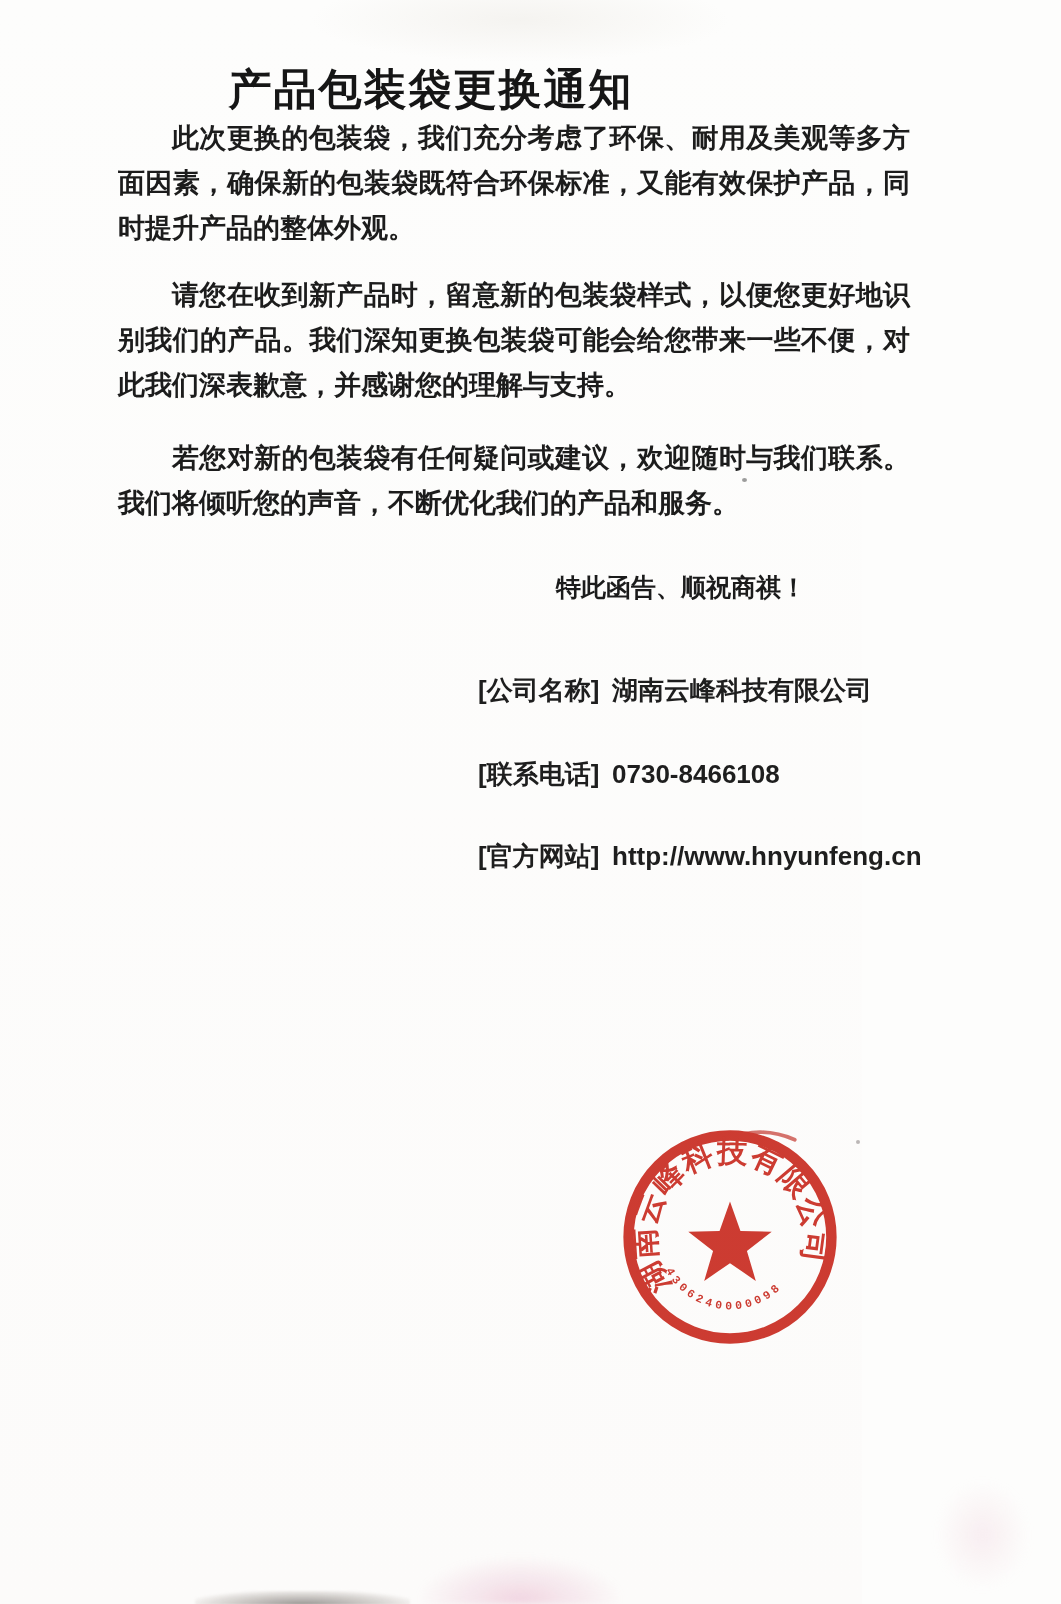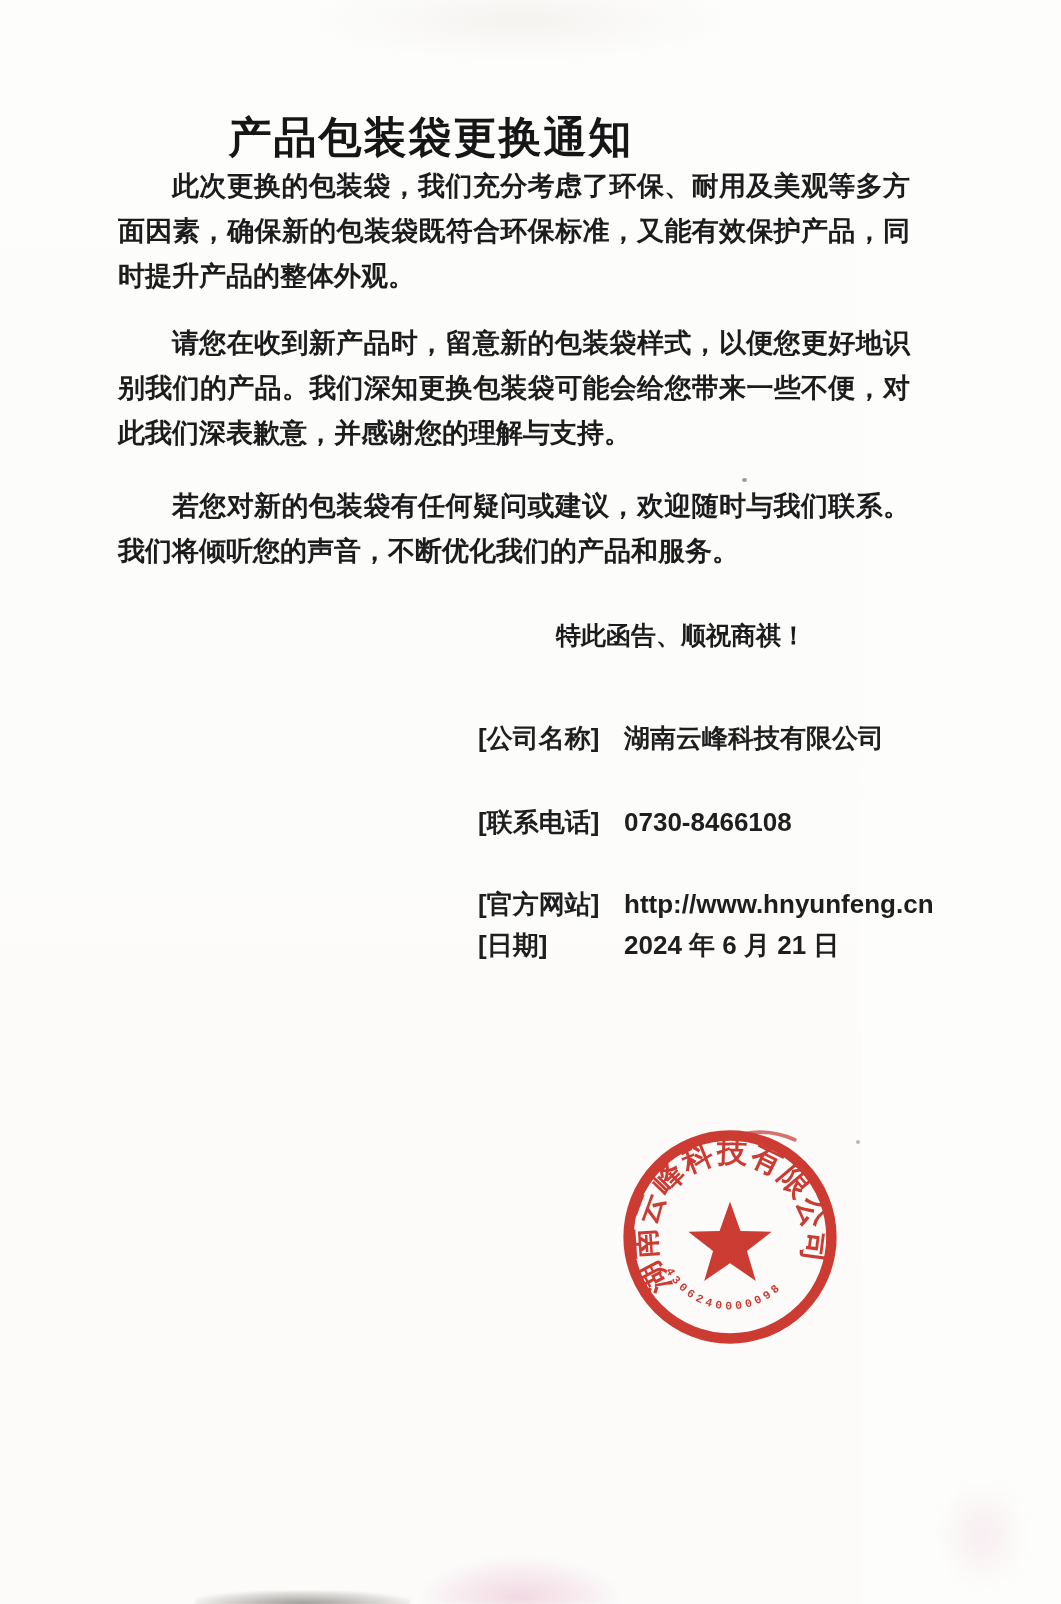--- a/index.html
+++ b/index.html
@@ -7,21 +7,21 @@
     width: 1061px; height: 1604px;
     background: #fdfdfc;
     font-family: "Liberation Serif", serif;
     color: #1b1b1b;
     position: relative;
     overflow: hidden;
   }
   .page {
     position: relative;
     width: 862px; height: 1604px;
-    padding-top: 112px;
+    padding-top: 64px;
     box-sizing: border-box;
     background:
       radial-gradient(ellipse 300px 60px at 520px 20px, rgba(220,215,205,0.25), transparent 70%),
       linear-gradient(180deg, #fdfdfc 0%, #fcfbfa 100%);
   }
   .title {
     margin: 0;
     text-align: center;
     font-size: 43px;
     font-weight: 700;
@@ -67,21 +67,20 @@
     position: relative;
     z-index: 1;
   }
   .footer-row {
     display: grid;
     grid-template-columns: 134px auto;
     font-size: 26px;
     font-weight: 700;
     line-height: 32px;
     color: #1e1e1e;
-    gap: 12px;
   }
   .footer-row.r1 { margin-bottom: 52px; }
   .footer-row.r2 { margin-bottom: 50px; }
   .footer-row.r3 { margin-bottom: 9px; }
   .seal {
     position: absolute;
     left: 615px; top: 1122px;
     width: 230px; height: 230px;
     z-index: 5;
     mix-blend-mode: multiply;
@@ -132,24 +131,20 @@
         <span>湖南云峰科技有限公司</span>
       </div>
       <div class="footer-row r2">
         <span>[联系电话]</span>
         <span>0730-8466108</span>
       </div>
       <div class="footer-row r3">
         <span>[官方网站]</span>
         <span>http://www.hnyunfeng.cn</span>
       </div>
-      <div class="footer-row r4">
-        <span>[日期]</span>
-        <span>2024 年 6 月 21 日</span>
-      </div>
     </div>
   </div>
 
   <svg class="seal" viewBox="0 0 220 220" xmlns="http://www.w3.org/2000/svg">
 
     <path d="M 108 16 Q 140 3 172 17" fill="none" stroke="#c5352c" stroke-width="3.5" stroke-linecap="round" opacity="0.75"></path>
 
     <circle cx="110" cy="110" r="97" fill="none" stroke="#cb2b20" stroke-width="10"></circle>
 
     <defs>

